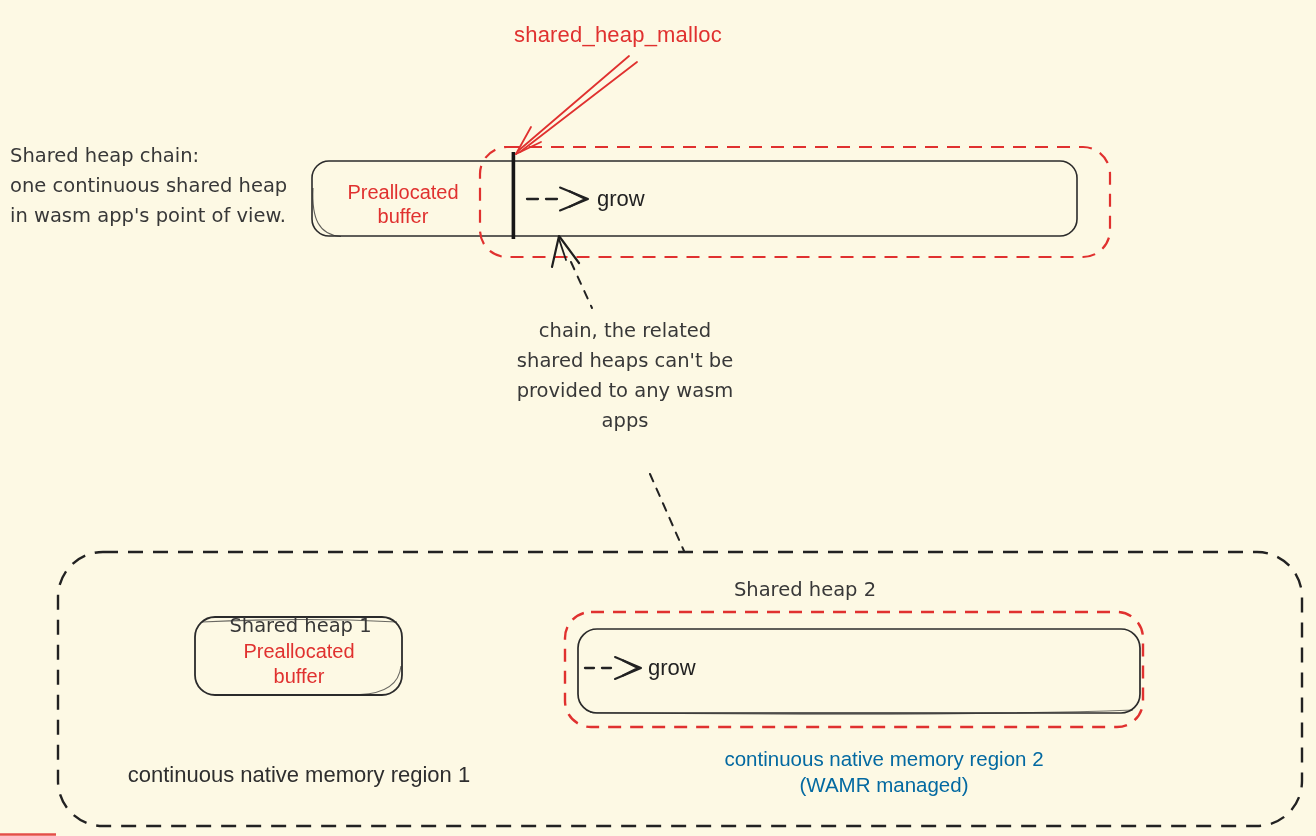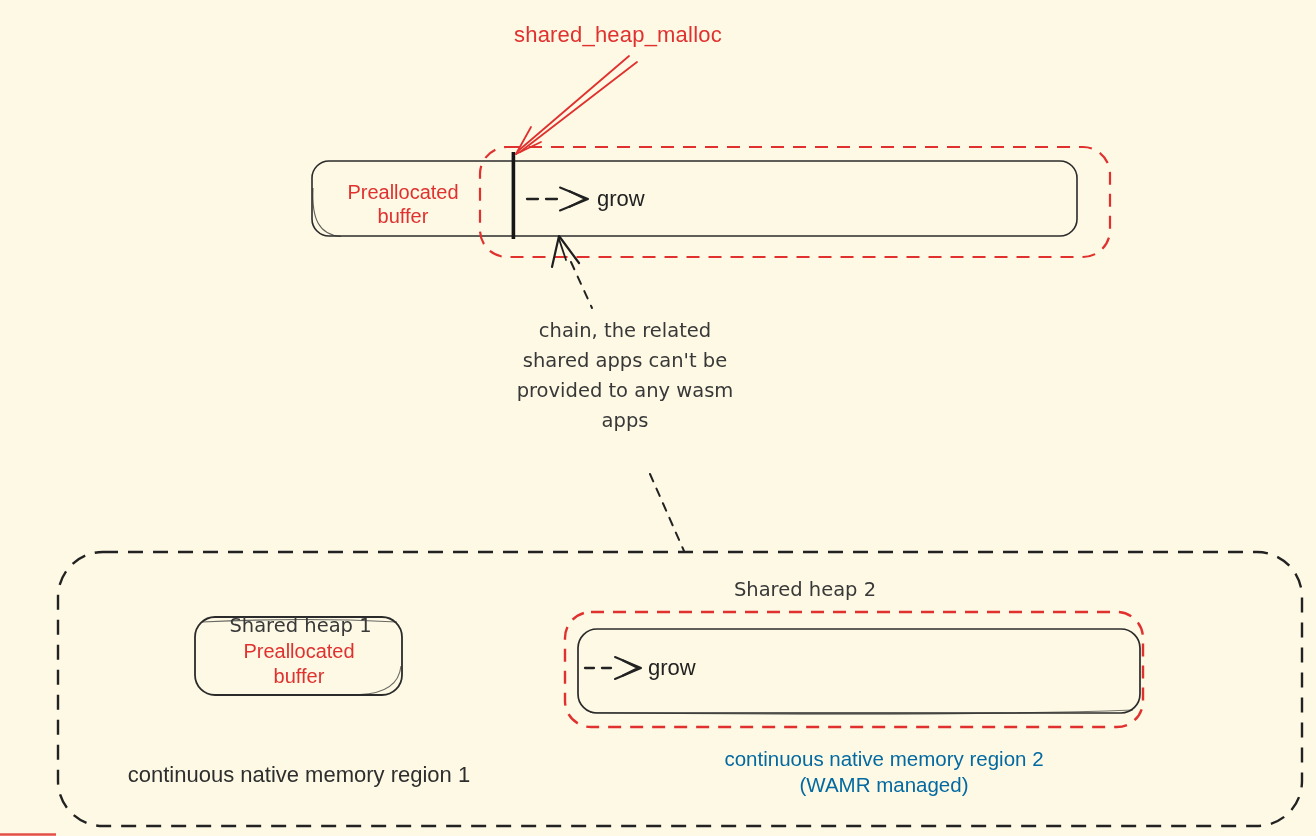--- a/index.html
+++ b/index.html
@@ -79,31 +79,36 @@
       <path d="M585,668 h9 M602,668 h9" stroke-width="2.3"></path>
       <path d="M615,657 L641,668 L615,679" stroke-width="2"></path>
       <path d="M623,660.5 L638,668 L623,675.5" stroke-width="2"></path>
     </g>
 
     <path d="M0,834.5 L56,834.5" stroke="#e0312f" stroke-width="2.6" opacity="0.85"></path>
   </svg>
 
   <div class="txt malloc-label labelfont">shared_heap_malloc</div>
 
+  <div class="txt left-note sketchfont">
+    <div>Shared heap chain:</div>
+    <div>one continuous shared heap</div>
+    <div>in wasm app's point of view.</div>
+  </div>
 
   <div class="txt prealloc-top labelfont center">
     <div>Preallocated</div>
     <div>buffer</div>
   </div>
 
   <div class="txt grow-top labelfont">grow</div>
 
   <div class="txt middle-note sketchfont center">
     <div>chain, the related</div>
-    <div>shared apps can't be</div>
+    <div>shared heaps can't be</div>
     <div>provided to any wasm</div>
     <div>apps</div>
   </div>
 
   <div class="txt heap1-title sketchfont center">Shared heap 1</div>
 
   <div class="txt prealloc-bottom labelfont center">
     <div>Preallocated</div>
     <div>buffer</div>
   </div>

